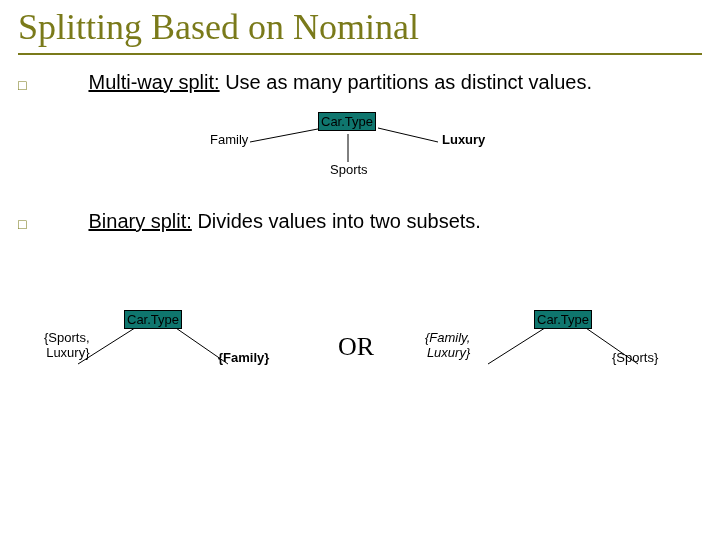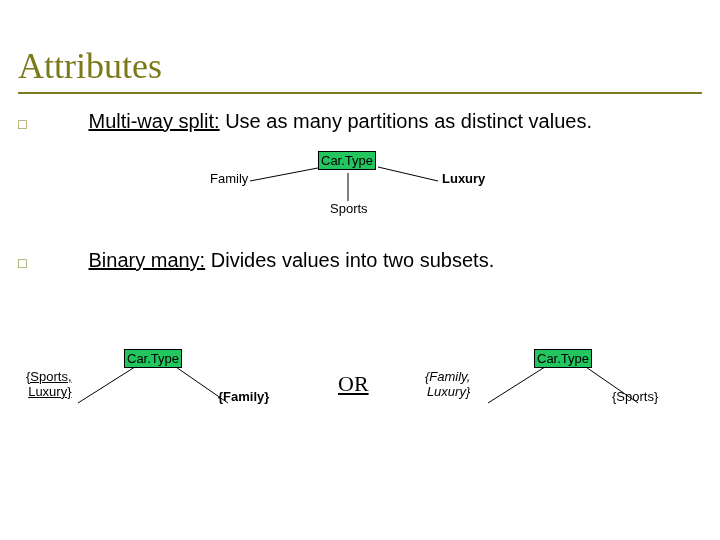--- a/index.html
+++ b/index.html
@@ -46,21 +46,21 @@
   .attr { text-decoration: underline; }
 
   
   .tree {
     position: relative;
     font-family: Arial, Helvetica, sans-serif;
     font-size: 13px;
   }
   .node {
     position: absolute;
-    background: #22c55e;
+    background: #0f766e;
     border: 1px solid #000;
     padding: 1px 2px;
     white-space: nowrap;
     text-align: center;
   }
   .leaf {
     position: absolute;
     white-space: nowrap;
     text-align: right;
   }
@@ -73,37 +73,35 @@
   }
   .binary-wrap {
     position: relative;
     height: 120px;
     width: 100%;
     margin-top: 24px;
   }
   .or-label {
     position: absolute;
     font-family: "Times New Roman", Times, serif;
-    font-size: 22px;
-    text-decoration: underline;
+    font-size: 26px;
   }
   svg.edges {
     position: absolute;
     left: 0; top: 0;
     overflow: visible;
   }
 </style>
 </head>
 <body>
 
 <div class="slide">
 
   <h1 class="title">
-    <br>
-    <span>Attributes</span>
+    <span>Splitting Based on Nominal</span><br>
   </h1>
   <div class="title-underline"></div>
 
   <div class="bullet-row">
     <div class="bullet-mark">□</div>
     <div class="bullet-text">
       <span class="attr">Multi-way split:</span><span> Use as many partitions as distinct values.</span>
     </div>
   </div>
 
@@ -115,36 +113,36 @@
     </svg>
     <div class="node" style="left:300px; top:6px;">Car.Type</div>
     <div class="leaf" style="left:192px; top:26px;">Family</div>
     <div class="leaf" style="left:312px; top:56px;">Sports</div>
     <div class="leaf" style="left:424px; top:26px;font-weight:bold;">Luxury</div>
   </div>
 
   <div class="bullet-row">
     <div class="bullet-mark">□</div>
     <div class="bullet-text">
-      <span class="attr">Binary many:</span><span>  Divides values into two subsets.</span><br>
+      <span class="attr">Binary split:</span><span>  Divides values into two subsets.</span><br>
       <span style="visibility:hidden;" class="attr">Binary split:</span>
     </div>
   </div>
 
   <div class="binary-wrap tree">
 
     <svg class="edges" width="700" height="130">
       <line x1="120" y1="40" x2="60" y2="78" stroke="#000"></line>
       <line x1="155" y1="40" x2="210" y2="78" stroke="#000"></line>
       <line x1="530" y1="40" x2="470" y2="78" stroke="#000"></line>
       <line x1="565" y1="40" x2="620" y2="78" stroke="#000"></line>
     </svg>
 
     <div class="node" style="left:106px; top:24px;">Car.Type</div>
-    <div class="leaf" style="left:8px; top:44px; white-space:pre;text-decoration:underline;">{Sports,
+    <div class="leaf" style="left:26px; top:44px; white-space:pre;">{Sports,
 Luxury}</div>
     <div class="leaf" style="left:200px; top:64px;font-weight:bold;">{Family}</div>
 
     <div class="or-label" style="left:320px; top:46px;">OR</div>
 
     <div class="node" style="left:516px; top:24px;">Car.Type</div>
     <div class="leaf" style="left:407px; top:44px; white-space:pre;font-style:italic;">{Family,
 Luxury}</div>
     <div class="leaf" style="left:594px; top:64px;">{Sports}</div>
   </div>

